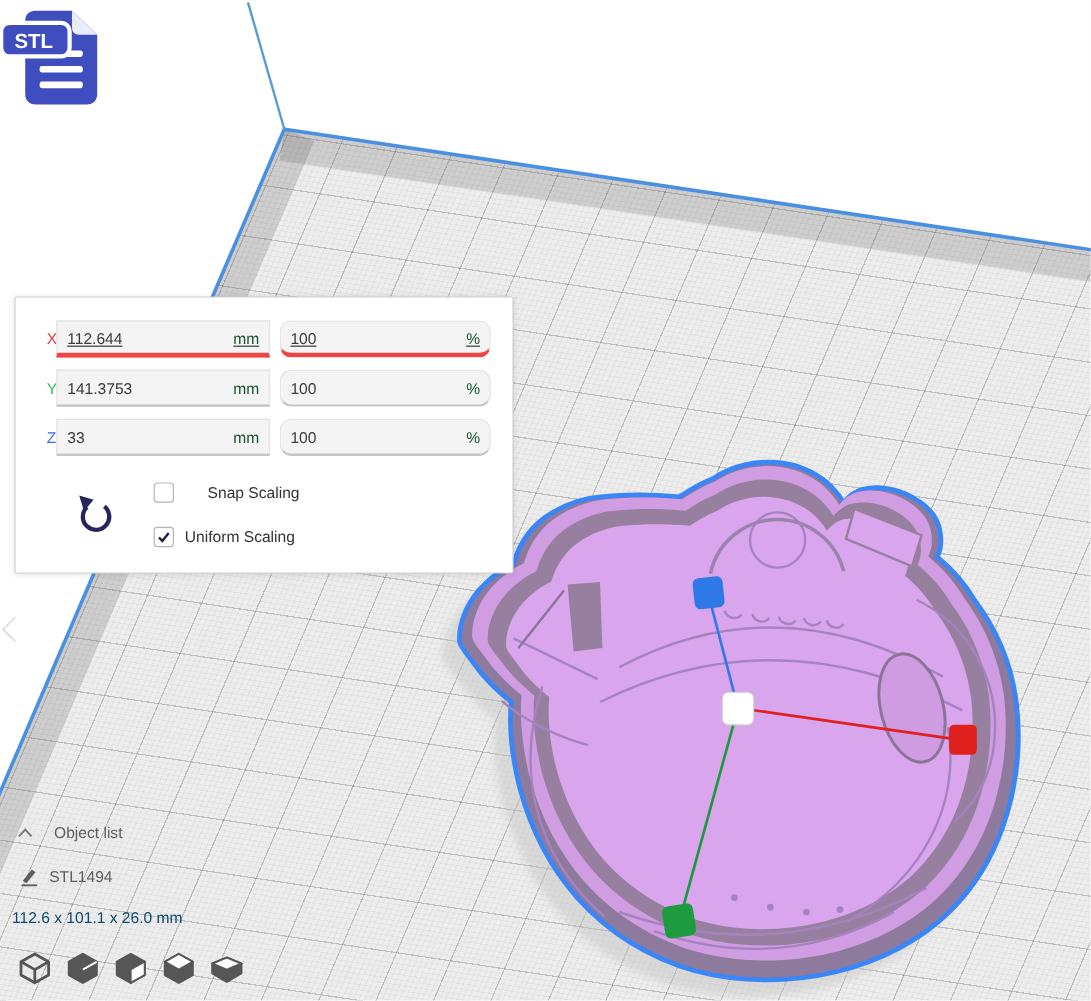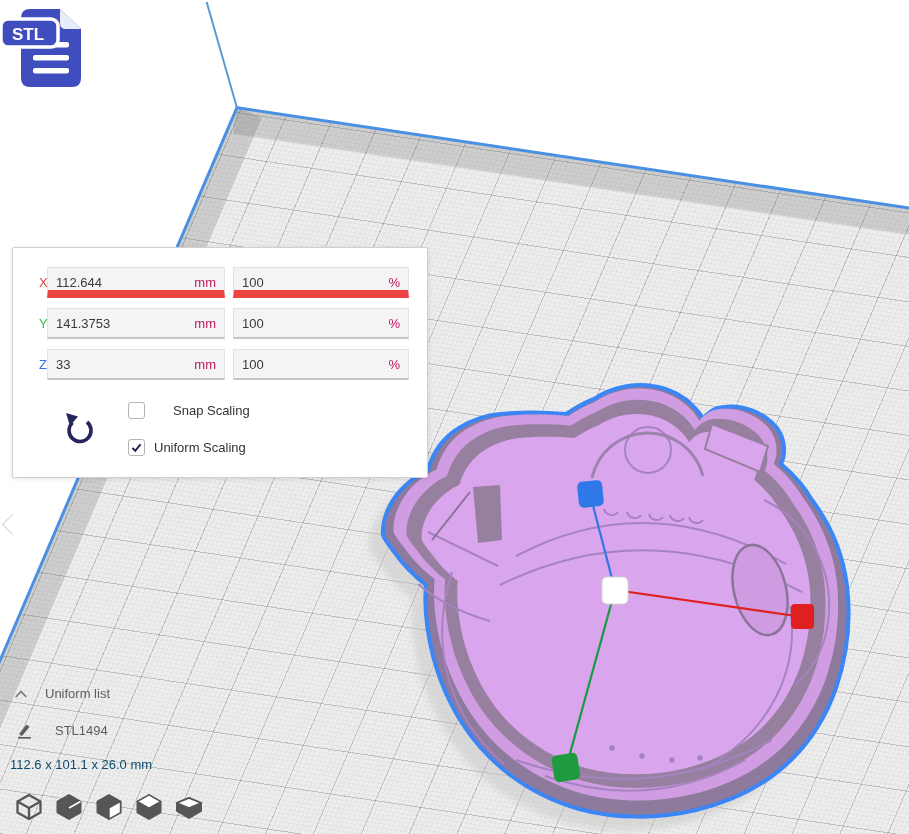--- a/index.html
+++ b/index.html
@@ -50,38 +50,38 @@
   .axis-row .axis-label{
     position:absolute; left:26px; top:8px; width:16px;
     font-size:13px; font-weight:400;
   }
   .field{
     position:absolute; top:0; height:31px;
     background:#f4f4f4; border:1px solid #e2e2e2; border-bottom:2px solid #c6c6c6;
     font-size:13px; line-height:29px; color:#3a3a3a;
     padding:0 8px; display:flex; justify-content:space-between;
   }
-  .axis-row.active .field{ border-bottom:8px solid #ef4444; }
-  .field .suffix{ color:#be185d; }
+  .axis-row.active .field{ border-bottom:4px solid #ef4444;text-decoration:underline; }
+  .field .suffix{ color:#14532d; }
   .f-mm{ left:34px; width:178px; }
-  .f-pc{ left:220px; width:176px; }
+  .f-pc{ left:220px; width:176px;border-radius:10px; }
   .check-row{ position:absolute; left:115px; height:18px; display:flex; align-items:center; gap:9px; }
   .checkbox{
     width:17px; height:17px; background:#fff; border:1.5px solid #b5b5b5; border-radius:3px;
     display:flex; align-items:center; justify-content:center; flex:0 0 auto;
   }
   .checkbox svg{ display:none; }
   .checkbox.checked svg{ display:block; }
   .check-label{ font-size:13px; color:#333; white-space:nowrap; }
   #reset-btn{ position:absolute; left:50px; top:162px; width:34px; height:38px; cursor:pointer; }
 
   
   .ovl{ position:absolute; color:#5d5d5d; font-size:13px; }
   #object-list-header{ left:14px; top:686px; display:flex; align-items:center; gap:17px; }
-  #object-item{ left:16px; top:722px; display:flex; align-items:center; gap:22px; }
+  #object-item{ left:16px; top:722px; display:flex; align-items:center; gap:8px; }
   #model-dims{ left:10px; top:757px; font-size:13px; color:#0c4a6e; }
   #view-toolbar{ left:14px; top:792px; display:flex; gap:10px; }
   .view-btn{ width:30px; height:30px; }
 
   
   #model-svg{ position:absolute; left:355px; top:368px; }
 </style>
 </head>
 <body>
 
@@ -227,21 +227,21 @@
       </svg>
     </div>
     <span class="check-label">Uniform Scaling</span>
   </div>
 </div>
 
 <div id="object-list-header" class="ovl">
   <svg width="14" height="10" viewBox="0 0 16 10">
     <polyline points="2,8.5 8,2 14,8.5" fill="none" stroke="#777" stroke-width="1.8"></polyline>
   </svg>
-  <span>Uniform list</span>
+  <span>Object list</span>
 </div>
 
 <div id="object-item" class="ovl">
   <svg width="17" height="17" viewBox="0 0 17 17">
     <path d="M3 12 L10.5 2.5 L13.5 4.8 L6 14 Z" fill="#5d5d5d"></path>
     <rect x="2" y="15" width="13" height="1.6" fill="#5d5d5d"></rect>
   </svg>
   <span>STL1494</span>
 </div>
 

